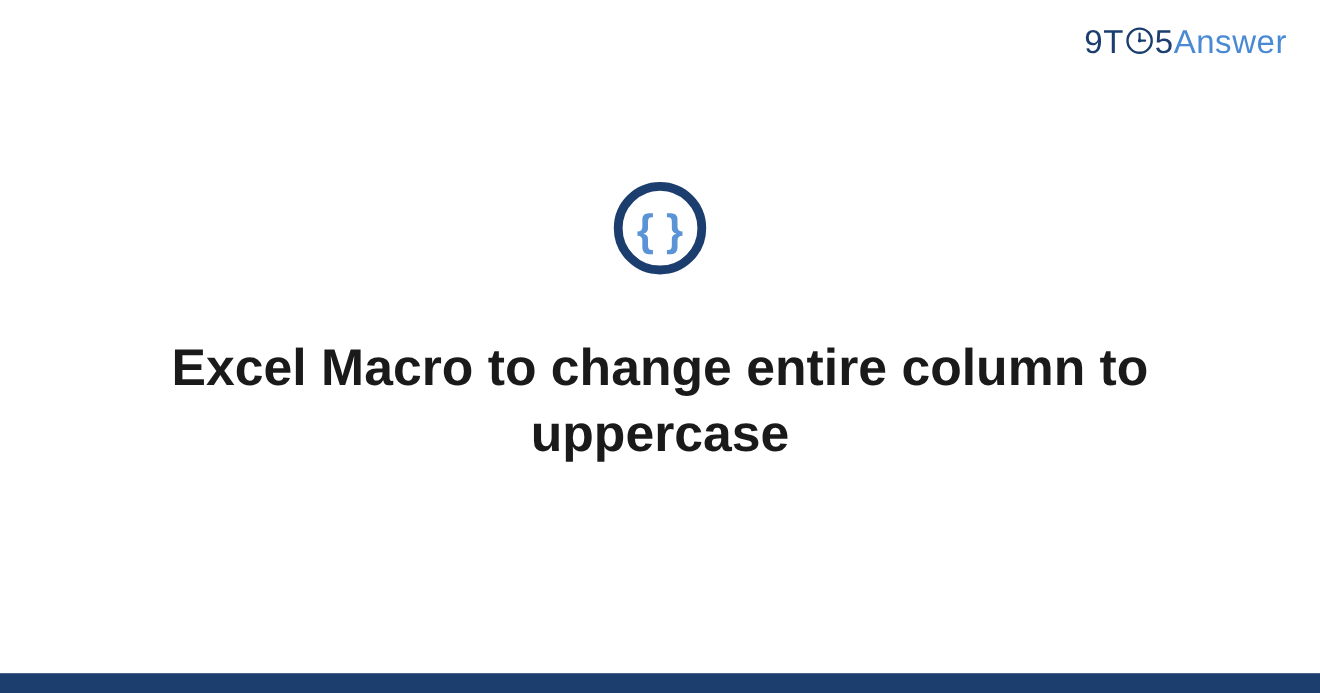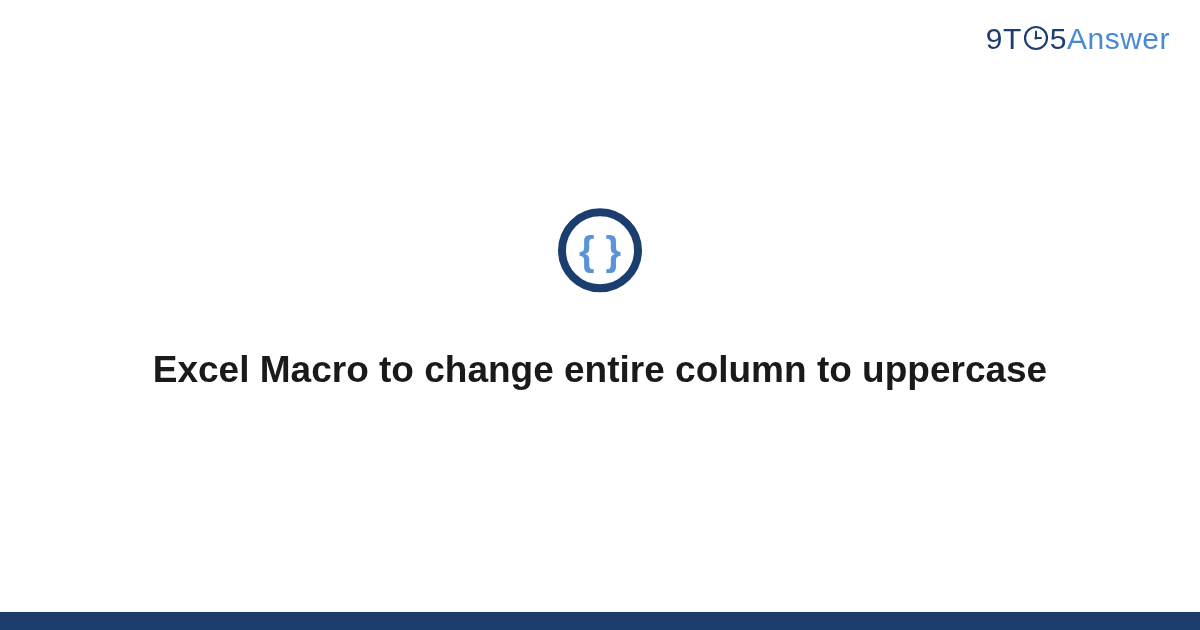--- a/index.html
+++ b/index.html
@@ -58,21 +58,21 @@
       transform: translate(-50%, -58%);
       display: flex;
       flex-direction: column;
       align-items: center;
       width: 100%;
     }
     .badge-icon {
       margin-bottom: 48px;
     }
     .title {
-      font-size: 37px;
+      font-size: 47px;
       font-weight: 700;
       color: #1a1a1a;
       text-align: center;
       line-height: 1.28;
       max-width: 900px;
       font-family: Arial, Helvetica, sans-serif;
     }
     .footer-bar {
       position: absolute;
       bottom: 0;

